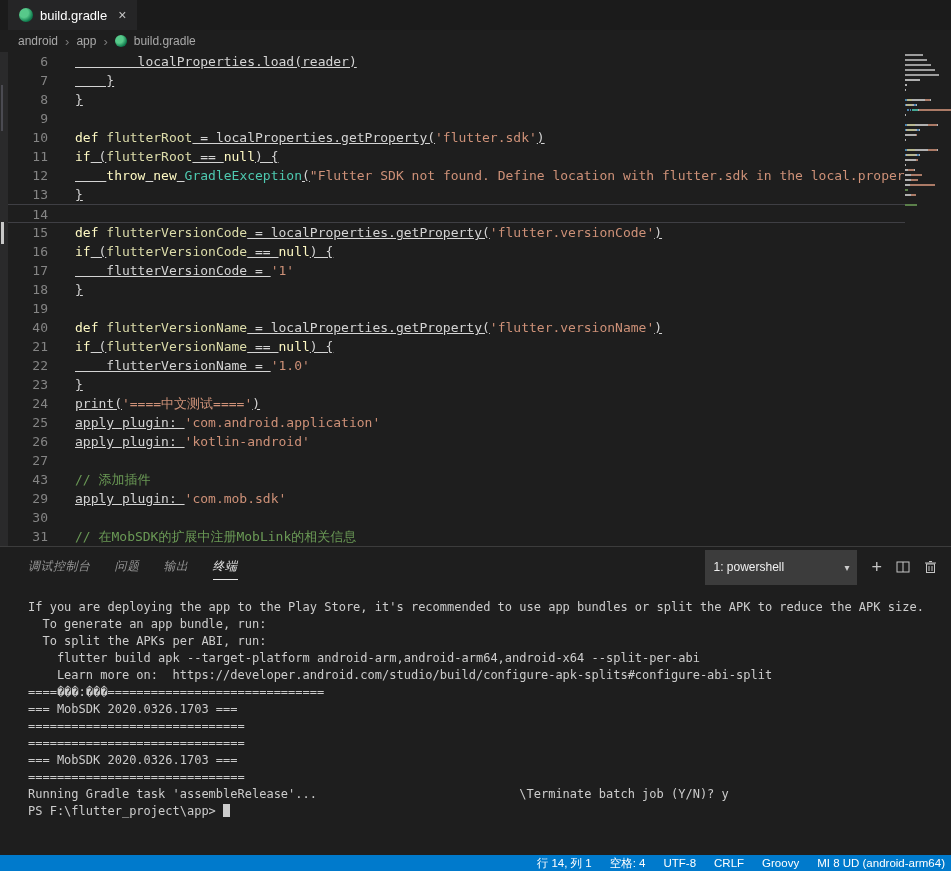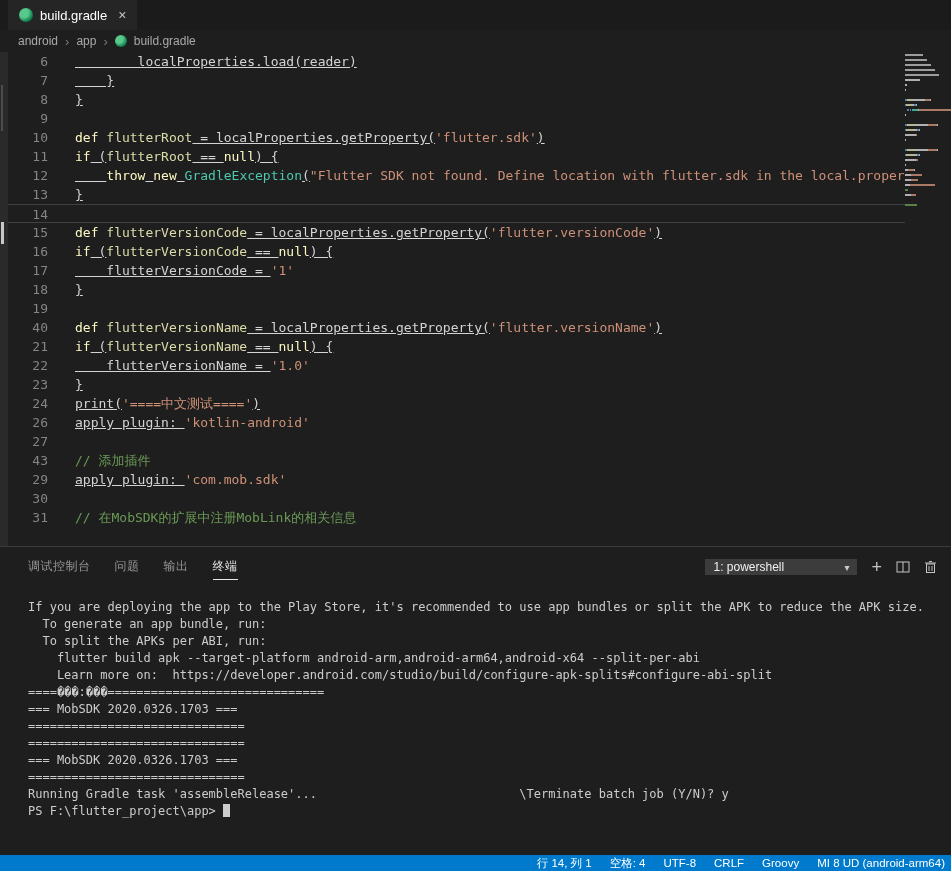--- a/index.html
+++ b/index.html
@@ -43,24 +43,24 @@
   
   .minimap { position:absolute; top:0; right:0; width:46px; height:100%; cursor:pointer; }
   .mm-row { height:5px; overflow:hidden; white-space:nowrap; padding-top:2px; }
   .mm-seg { display:inline-block; height:2px; vertical-align:top; opacity:.8; }
 
   
   .panel { height:309px; background:#1e1e1e; border-top:1px solid #3c3c3c; }
   .panel-header { height:40px; display:flex; align-items:center; padding-left:28px; }
   .panel-tabs { display:flex; gap:24px; }
   .panel-tab { font-size:12px; color:#969696; text-transform:uppercase; letter-spacing:.5px;
-    padding:4px 0; cursor:pointer; }
+    padding:4px 0; cursor:pointer;font-style:italic; }
   .panel-tab.active { color:#e7e7e7; border-bottom:1px solid #e7e7e7; }
   .panel-actions { margin-left:auto; display:flex; align-items:center; gap:14px; padding-right:14px; }
-  .term-select { width:152px; height:16px; background:#3c3c3c; color:#f0f0f0; font-size:12px;
+  .term-select { width:152px; height:35px; background:#3c3c3c; color:#f0f0f0; font-size:12px;
     display:flex; align-items:center; justify-content:space-between; padding:0 8px; cursor:pointer; }
   .chev { color:#cccccc; font-size:10px; }
   .icon-btn { color:#c5c5c5; cursor:pointer; display:flex; align-items:center; }
   .icon-btn svg { display:block; }
   .plus { font-size:18px; line-height:14px; }
 
   
   .terminal { padding:12px 0 0 28px; font-family:"DejaVu Sans Mono","Liberation Mono",monospace;
     font-size:12px; line-height:17px; color:#cccccc; }
   .t-line { white-space:pre; height:17px; }
@@ -106,20 +106,21 @@
       <div class="code-row"><span class="ln">15</span><span class="code"><span class="tok-kw">def </span><span class="tok-id">flutterVersionCode</span><span class="tok-fg"> = localProperties.getProperty(</span><span class="tok-str">'flutter.versionCode'</span><span class="tok-fg">)</span></span></div>
       <div class="code-row"><span class="ln">16</span><span class="code"><span class="tok-kw">if</span><span class="tok-fg"> (</span><span class="tok-id">flutterVersionCode</span><span class="tok-fg"> == </span><span class="tok-kw">null</span><span class="tok-fg">) {</span></span></div>
       <div class="code-row"><span class="ln">17</span><span class="code"><span class="tok-fg">    flutterVersionCode = </span><span class="tok-str">'1'</span></span></div>
       <div class="code-row"><span class="ln">18</span><span class="code"><span class="tok-fg">}</span></span></div>
       <div class="code-row"><span class="ln">19</span><span class="code"></span></div>
       <div class="code-row"><span class="ln">40</span><span class="code"><span class="tok-kw">def </span><span class="tok-id">flutterVersionName</span><span class="tok-fg"> = localProperties.getProperty(</span><span class="tok-str">'flutter.versionName'</span><span class="tok-fg">)</span></span></div>
       <div class="code-row"><span class="ln">21</span><span class="code"><span class="tok-kw">if</span><span class="tok-fg"> (</span><span class="tok-id">flutterVersionName</span><span class="tok-fg"> == </span><span class="tok-kw">null</span><span class="tok-fg">) {</span></span></div>
       <div class="code-row"><span class="ln">22</span><span class="code"><span class="tok-fg">    flutterVersionName = </span><span class="tok-str">'1.0'</span></span></div>
       <div class="code-row"><span class="ln">23</span><span class="code"><span class="tok-fg">}</span></span></div>
       <div class="code-row"><span class="ln">24</span><span class="code"><span class="tok-fg">print(</span><span class="tok-str">'====中文测试===='</span><span class="tok-fg">)</span></span></div>
+      <div class="code-row"><span class="ln">25</span><span class="code"><span class="tok-fg">apply plugin: </span><span class="tok-str">'com.android.application'</span></span></div>
       <div class="code-row"><span class="ln">26</span><span class="code"><span class="tok-fg">apply plugin: </span><span class="tok-str">'kotlin-android'</span></span></div>
       <div class="code-row"><span class="ln">27</span></div>
       <div class="code-row"><span class="ln">43</span><span class="code"><span class="tok-cm">// 添加插件</span></span></div>
       <div class="code-row"><span class="ln">29</span><span class="code"><span class="tok-fg">apply plugin: </span><span class="tok-str">'com.mob.sdk'</span></span></div>
       <div class="code-row"><span class="ln">30</span><span class="code"></span></div>
       <div class="code-row"><span class="ln">31</span><span class="code"><span class="tok-cm">// 在MobSDK的扩展中注册MobLink的相关信息</span></span></div>
     </div>
   <div class="minimap">
       <div class="mm-row"><span class="mm-seg" style="width: 18px; background: rgb(189, 189, 189);"></span></div>
       <div class="mm-row"><span class="mm-seg" style="width: 22px; background: rgb(189, 189, 189);"></span></div>

